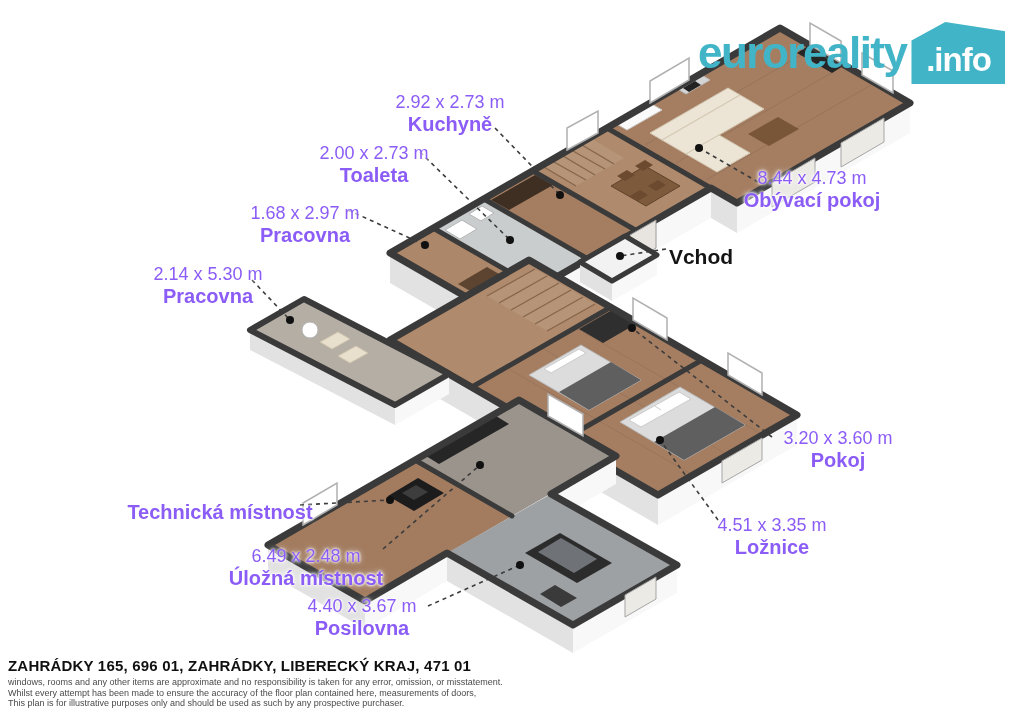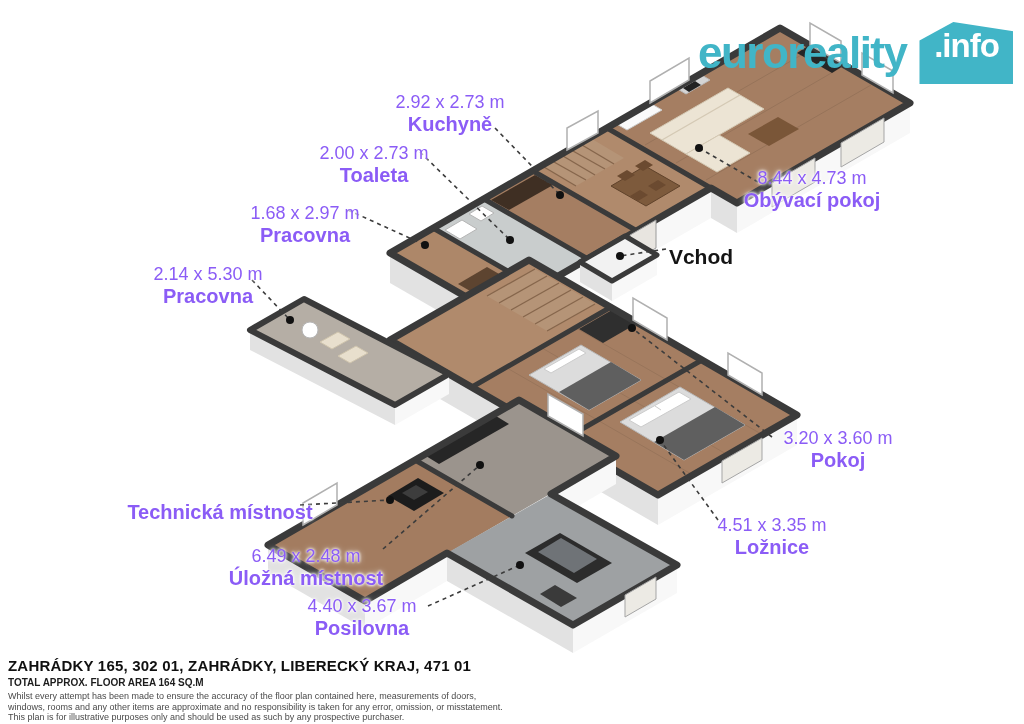--- a/index.html
+++ b/index.html
@@ -8,23 +8,23 @@
   .plan-svg{position:absolute;left:0;top:0;}
   .room-label{position:absolute;transform:translateX(-50%);text-align:center;color:#8b5cf6;
               line-height:1.15;white-space:nowrap;
               text-shadow:0 0 3px #fff,0 0 3px #fff,0 0 6px #fff;}
   .room-label .dims{display:block;font-size:18px;font-weight:400;}
   .room-label .name{display:block;font-size:20px;font-weight:700;}
   .entrance-label{position:absolute;transform:translateX(-50%);font-size:21px;font-weight:700;
                   color:#141414;white-space:nowrap;text-shadow:0 0 3px #fff,0 0 3px #fff;text-align:center;}
   .logo{position:absolute;top:22px;left:698px;display:flex;align-items:center;}
   .logo .brand{font-size:44px;font-weight:700;letter-spacing:-1.5px;line-height:62px;}
-  .logo .badge{width:94px;height:62px;margin-left:13px;
+  .logo .badge{width:94px;height:62px;margin-left:5px;
                clip-path:polygon(0 30%,36% 0,100% 15%,100% 100%,0 100%);
-               display:flex;justify-content:center;}
+               display:flex;align-items:flex-end;justify-content:center;}
   .logo .badge span{color:#ffffff;font-size:33px;font-weight:700;line-height:48px;letter-spacing:-1px;}
   .footer{position:absolute;left:8px;top:657px;width:600px;}
   .footer .addr{font-size:15px;font-weight:700;color:#101010;letter-spacing:.2px;}
   .footer .area{font-size:10px;font-weight:700;color:#1c1c1c;margin-top:3px;}
   .footer .disc{font-size:9px;color:#4a4a4a;line-height:1.18;margin-top:3px;}
   .footer .disc div{white-space:nowrap;}
 </style>
 </head>
 <body>
 
@@ -272,22 +272,21 @@
   </div>
 
   <div class="logo">
     <span class="brand" style="color: rgb(65, 181, 199);">euroreality</span>
     <span class="badge" style="background: rgb(65, 181, 199);">
       <span>.info</span>
     </span>
   </div>
 
   <div class="footer">
-    <div class="addr">ZAHRÁDKY 165, 302 01, ZAHRÁDKY, LIBERECKÝ KRAJ, 471 01</div>
-    <div class="area">TOTAL APPROX. FLOOR AREA 164 SQ.M</div>
+    <div class="addr">ZAHRÁDKY 165, 696 01, ZAHRÁDKY, LIBERECKÝ KRAJ, 471 01</div>
     <div class="disc">
+      <div>windows, rooms and any other items are approximate and no responsibility is taken for any error, omission, or misstatement.</div>
       <div>Whilst every attempt has been made to ensure the accuracy of the floor plan contained here, measurements of doors,</div>
-      <div>windows, rooms and any other items are approximate and no responsibility is taken for any error, omission, or misstatement.</div>
       <div>This plan is for illustrative purposes only and should be used as such by any prospective purchaser.</div>
     </div>
   </div>
 
 </div>
 
 </body></html>

